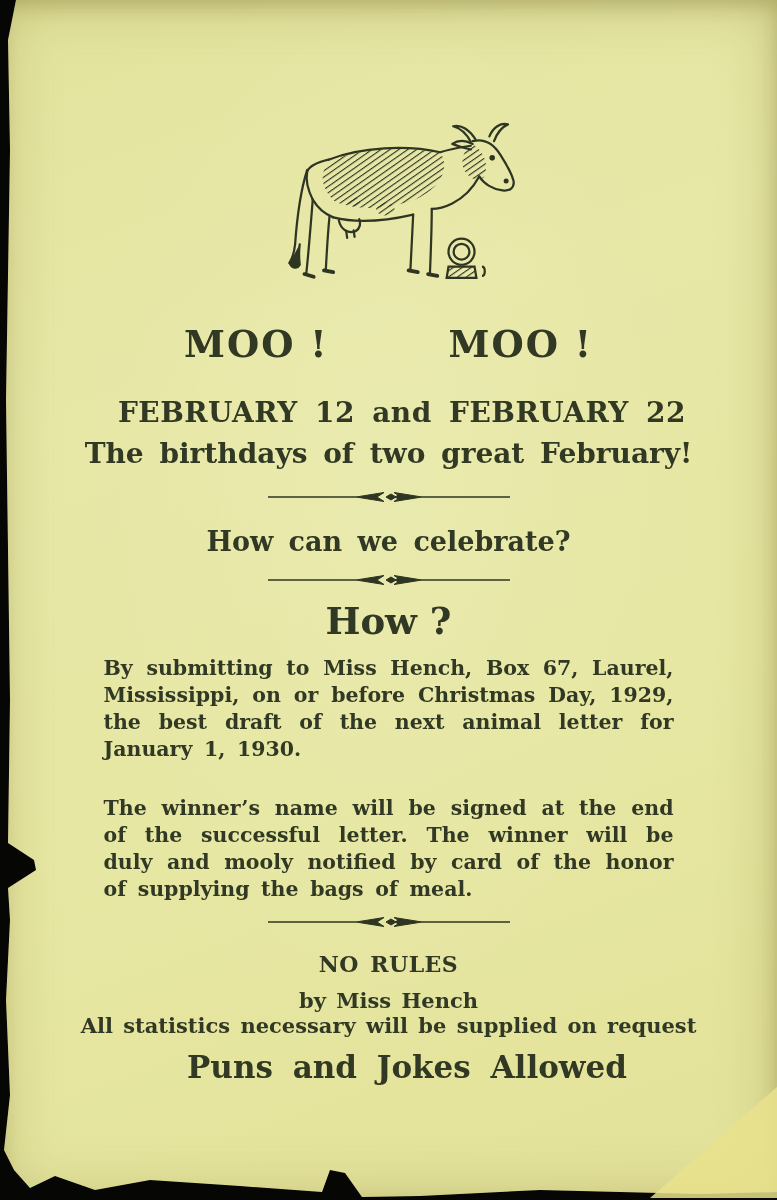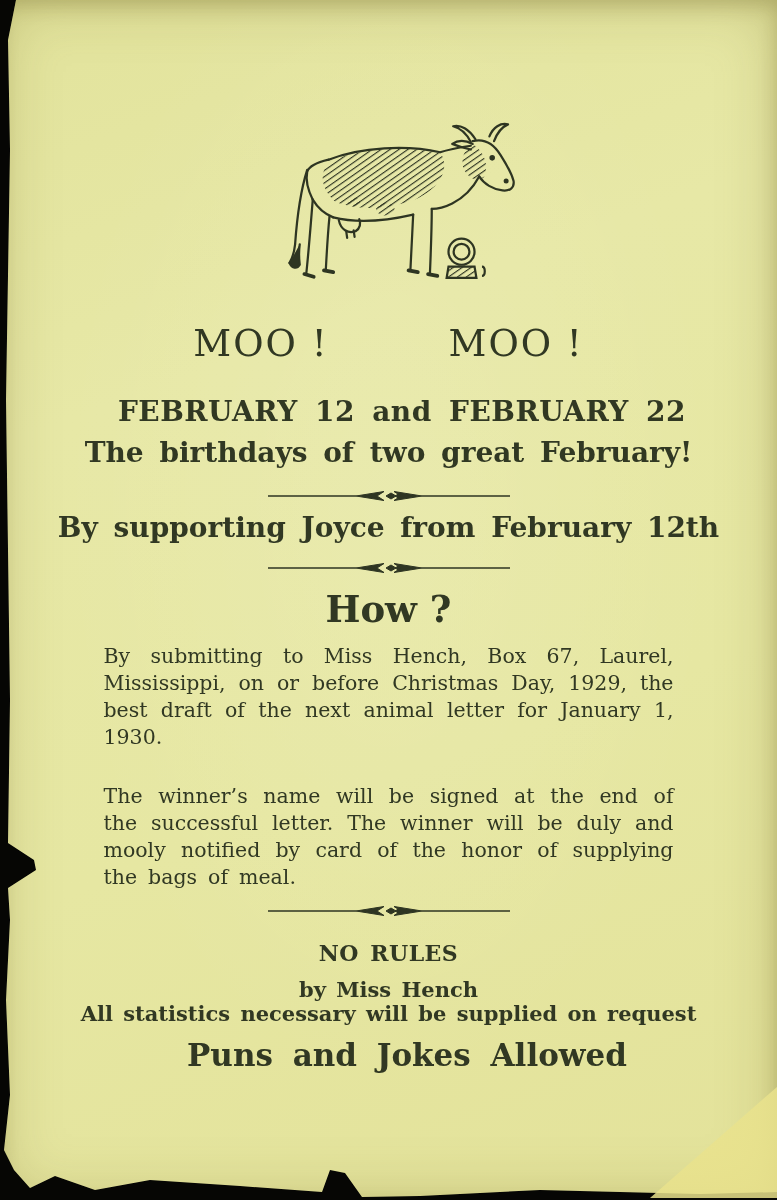--- a/index.html
+++ b/index.html
@@ -34,34 +34,34 @@
   }
   .content{
     position:absolute;inset:0;
     text-align:center;
     color:var(--ink,#313823);
   }
   .cow-wrap{margin:116px auto 0 auto;width:300px;height:172px;}
   .moo-row{
     display:flex;justify-content:center;gap:120px;
     margin-top:34px;
-    font-size:37px;font-weight:normal;letter-spacing:2px;
+    font-size:37px;font-weight:bold;letter-spacing:2px;
   }
   .dates{margin-top:30px;font-size:28px;font-weight:bold;word-spacing:7px;letter-spacing:.5px;padding-left:27px;}
   .birthdays{margin-top:8px;font-size:28px;font-weight:bold;word-spacing:6px;}
   .divider{margin:0 auto;width:250px;height:14px;display:block;}
   .div1{margin-top:20px;}
   .div2{margin-top:16px;}
   .div3{margin-top:12px;}
   .celebrate{margin-top:22px;font-size:27px;font-weight:bold;word-spacing:6px;}
   .support{margin-top:8px;font-size:28px;font-weight:bold;word-spacing:6px;line-height:1.22;}
   .how{margin-top:12px;font-size:37px;font-weight:bold;text-align:center;}
   .para{
     width:570px;margin:0 auto;text-align:justify;
-    font-size:20.5px;font-weight:normal;line-height:1.32;word-spacing:4.5px;
+    font-size:20.5px;font-weight:bold;line-height:1.32;word-spacing:4.5px;
   }
   .p1{margin-top:12px;}
   .p2{margin-top:32px;}
   .norules{margin-top:22px;font-size:22px;font-weight:bold;letter-spacing:.5px;word-spacing:3px;}
   .stats{margin-top:12px;font-size:21px;font-weight:bold;line-height:1.18;word-spacing:3px;}
   .puns{margin-top:10px;font-size:31px;font-weight:bold;word-spacing:9px;padding-left:37px;}
   .watermark{
     position:absolute;top:1112px;right:36px;
     font-family:"Liberation Sans","DejaVu Sans",sans-serif;
     font-size:29px;color:var(--wm,#7fa173);opacity:.9;letter-spacing:1px;
@@ -143,22 +143,22 @@
     <g stroke="#2e3522" fill="#2e3522">
       <line x1="4" y1="7" x2="92" y2="7" stroke-width="1.6"></line>
       <path d="M92 7 L120 2.5 L113 7 L120 11.5 Z"></path>
       <path d="M122 7 l5 -3 5 3 -5 3 Z"></path>
         <path d="M131 7 l5 -3 5 3 -5 3 Z"></path>
       <path d="M158 7 L130 2.5 L137 7 L130 11.5 Z"></path>
       <line x1="158" y1="7" x2="246" y2="7" stroke-width="1.6"></line>
     </g>
   </svg>
 
+  <div class="celebrate">How can we celebrate?</div>
   <div class="support">
-    <div>By supporting Joyce from February 12th</div>
   </div>
 
   <svg class="divider div2" viewBox="0 0 250 14">
     <g stroke="#2e3522" fill="#2e3522">
       <line x1="4" y1="7" x2="92" y2="7" stroke-width="1.6"></line>
       <path d="M92 7 L120 2.5 L113 7 L120 11.5 Z"></path>
       <path d="M122 7 l5 -3 5 3 -5 3 Z"></path>
         <path d="M131 7 l5 -3 5 3 -5 3 Z"></path>
       <path d="M158 7 L130 2.5 L137 7 L130 11.5 Z"></path>
       <line x1="158" y1="7" x2="246" y2="7" stroke-width="1.6"></line>

